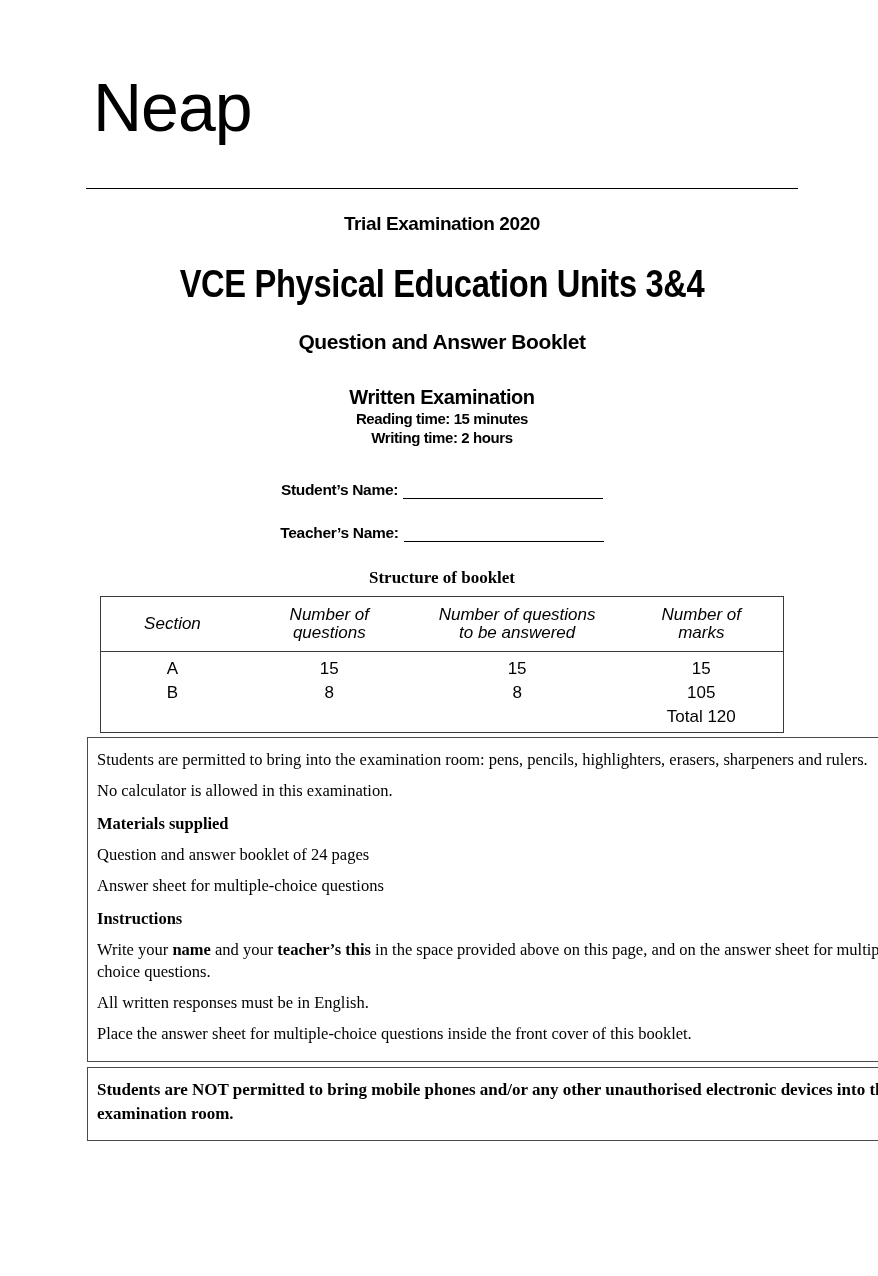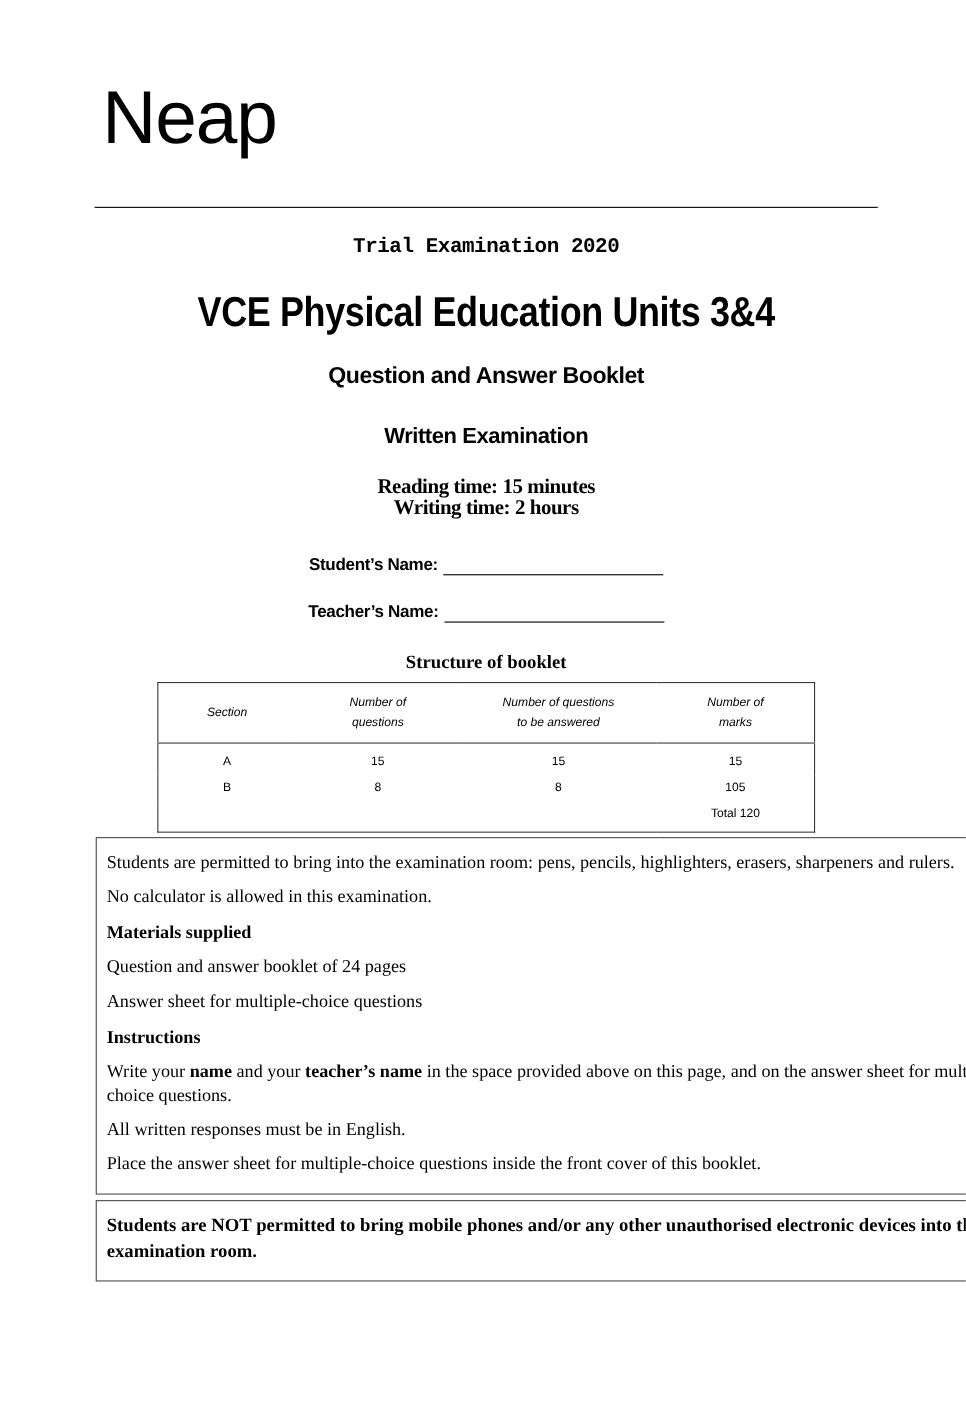--- a/index.html
+++ b/index.html
@@ -25,47 +25,47 @@
     letter-spacing: -1px;
     padding-left: 7px;
   }
   .top-rule {
     border: none;
     border-top: 1.5px solid #000;
     margin: 52px 0 0 0;
   }
   
   .hd { font-weight: bold; text-align: center; letter-spacing: -0.4px; }
-  .trial-line  { margin-top: 24px; font-size: 19px; font-family: Liberation Mono, monospace; }
+  .trial-line  { margin-top: 24px; font-size: 19px; }
   .exam-title  { margin-top: 28px; font-size: 38px; transform: scaleX(0.86); transform-origin: 50% 50%; white-space: nowrap; }
   .sub1 { margin-top: 32px; font-size: 20px; }
   .sub2 { margin-top: 24px; font-size: 21px; }
-  .times { margin-top: 24px; font-size: 19px; line-height: 19px; font-family: Liberation Serif, serif; }
+  .times { font-size: 15px; line-height: 19px; }
   
   .name-row {
     display: flex; justify-content: center; align-items: flex-end;
     margin-top: 30px; height: 22px;
     font-weight: bold; font-size: 15.5px; letter-spacing: -0.3px;
   }
   .name-row + .name-row { margin-top: 21px; }
   .name-line {
     display: inline-block; width: 200px; height: 18px;
     border-bottom: 1.5px solid #000; margin-left: 5px;
   }
   
   .tbl-title {
     margin-top: 26px; text-align: center;
     font-family: "Liberation Serif", serif;
     font-weight: bold; font-size: 17px;
   }
   table.structure {
-    width: 598px; margin: 8px auto 0;
+    width: 684px; margin: 8px auto 0;
     border-collapse: collapse;
     border: 1.5px solid #3a3a3a;
-    font-size: 11px;
+    font-size: 17px;
   }
   table.structure th {
     font-style: italic; font-weight: normal;
     text-align: center; vertical-align: middle;
     white-space: pre-line;
     padding: 9px 4px;
     border-bottom: 1.5px solid #3a3a3a;
     line-height: 18px;
   }
   table.structure td {
@@ -161,21 +161,21 @@
     </tbody>
   </table>
 
   <div class="box">
     <p>Students are permitted to bring into the examination room: pens, pencils, highlighters, erasers, sharpeners and rulers.</p>
     <p>No calculator is allowed in this examination.</p>
     <p class="bh">Materials supplied</p>
     <p>Question and answer booklet of 24 pages</p>
     <p>Answer sheet for multiple-choice questions</p>
     <p class="bh">Instructions</p>
-    <p><span>Write your </span><span class="b">name</span><span> and your </span><span class="b">teacher’s name</span><span> in the space provided above on this page, and on the answer sheet for multiple-choice questions.</span></p>
+    <p><span>Write your </span><span class="b">name</span><span> and your </span><span class="b">teacher’s this</span><span> in the space provided above on this page, and on the answer sheet for multiple-choice questions.</span></p>
     <p>All written responses must be in English.</p>
     <p>Place the answer sheet for multiple-choice questions inside the front cover of this booklet.</p>
   </div>
 
   <div class="box warning">
     <p>Students are NOT permitted to bring mobile phones and/or any other unauthorised electronic devices into the examination room.</p>
   </div>
 
 </div>
 

